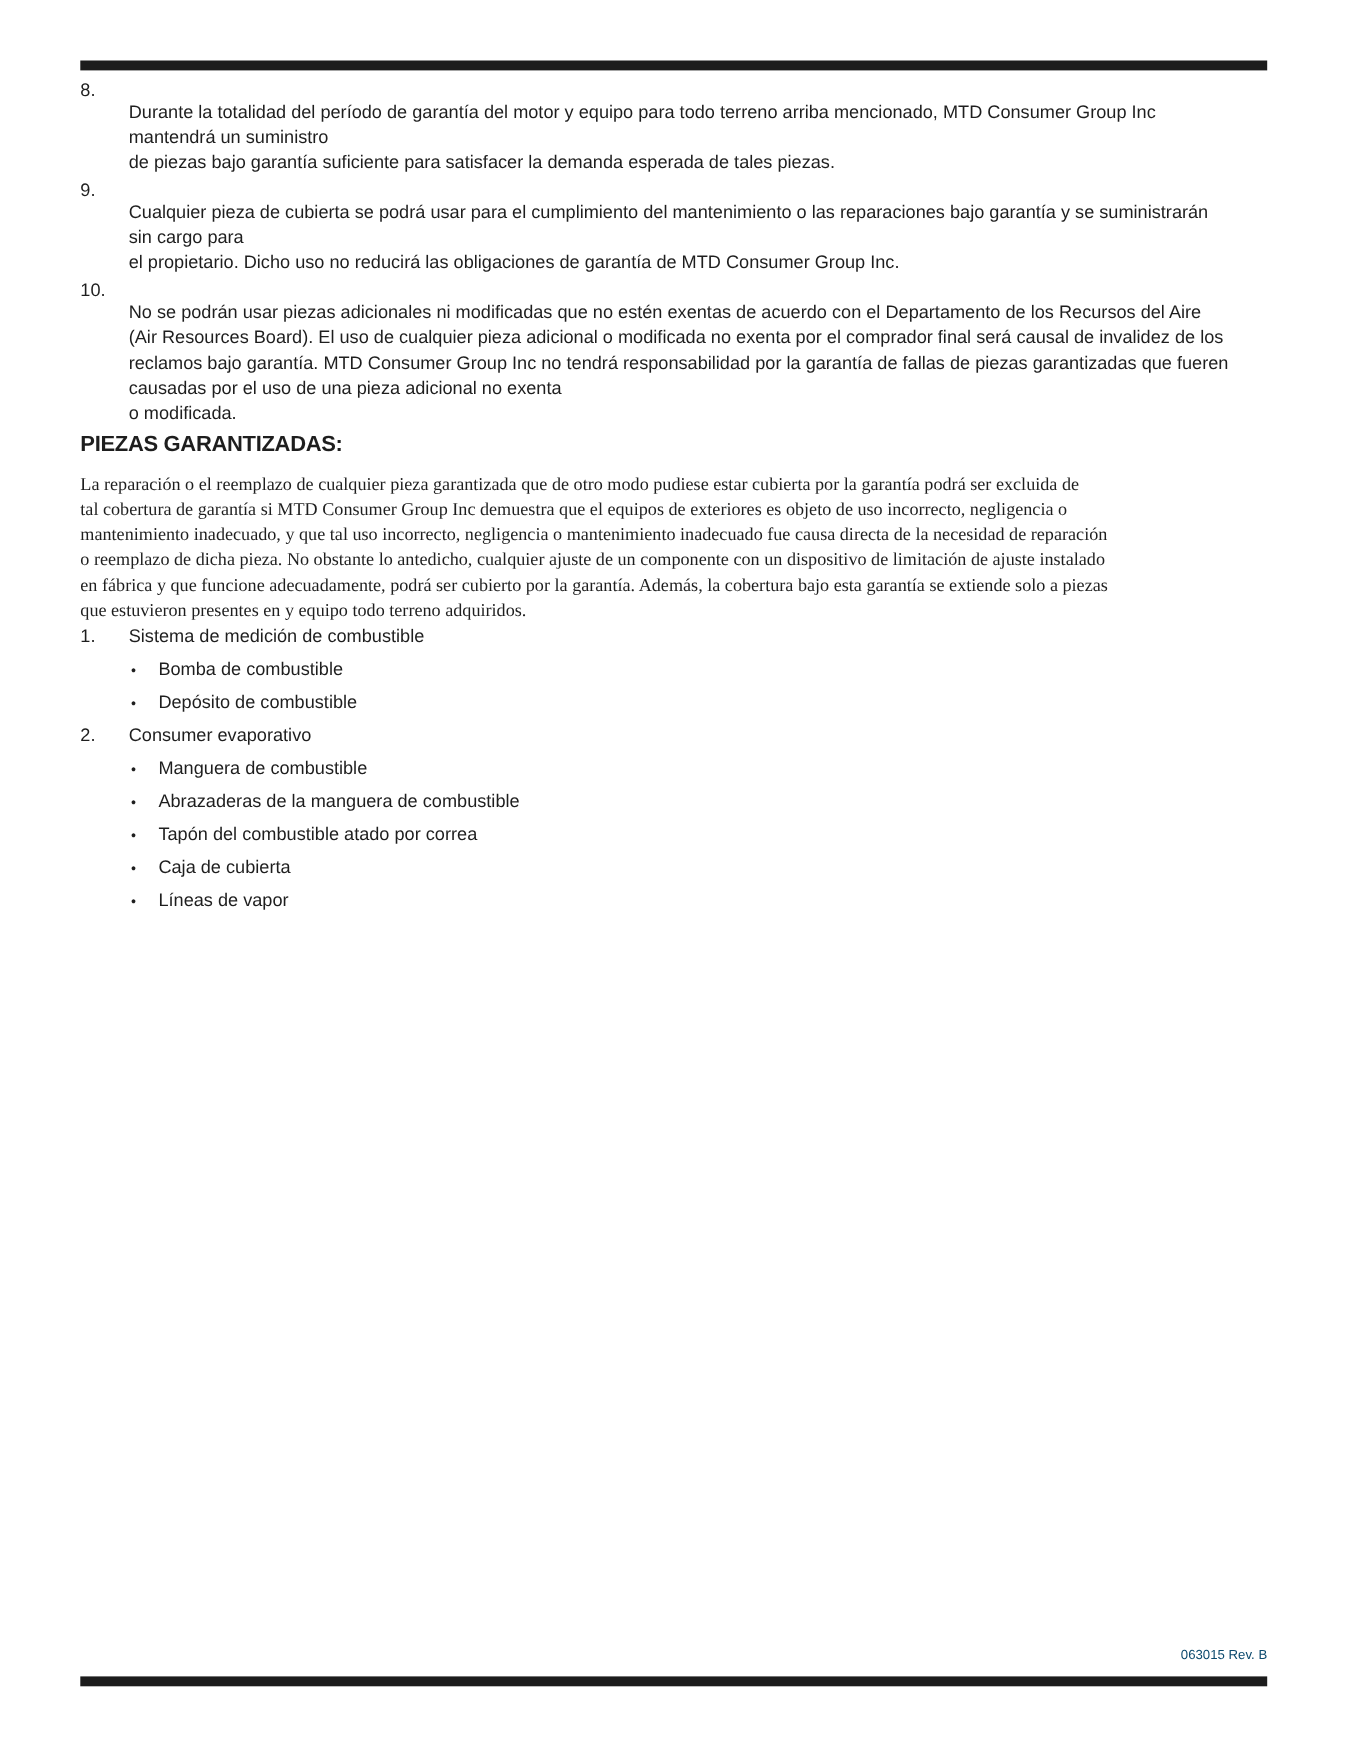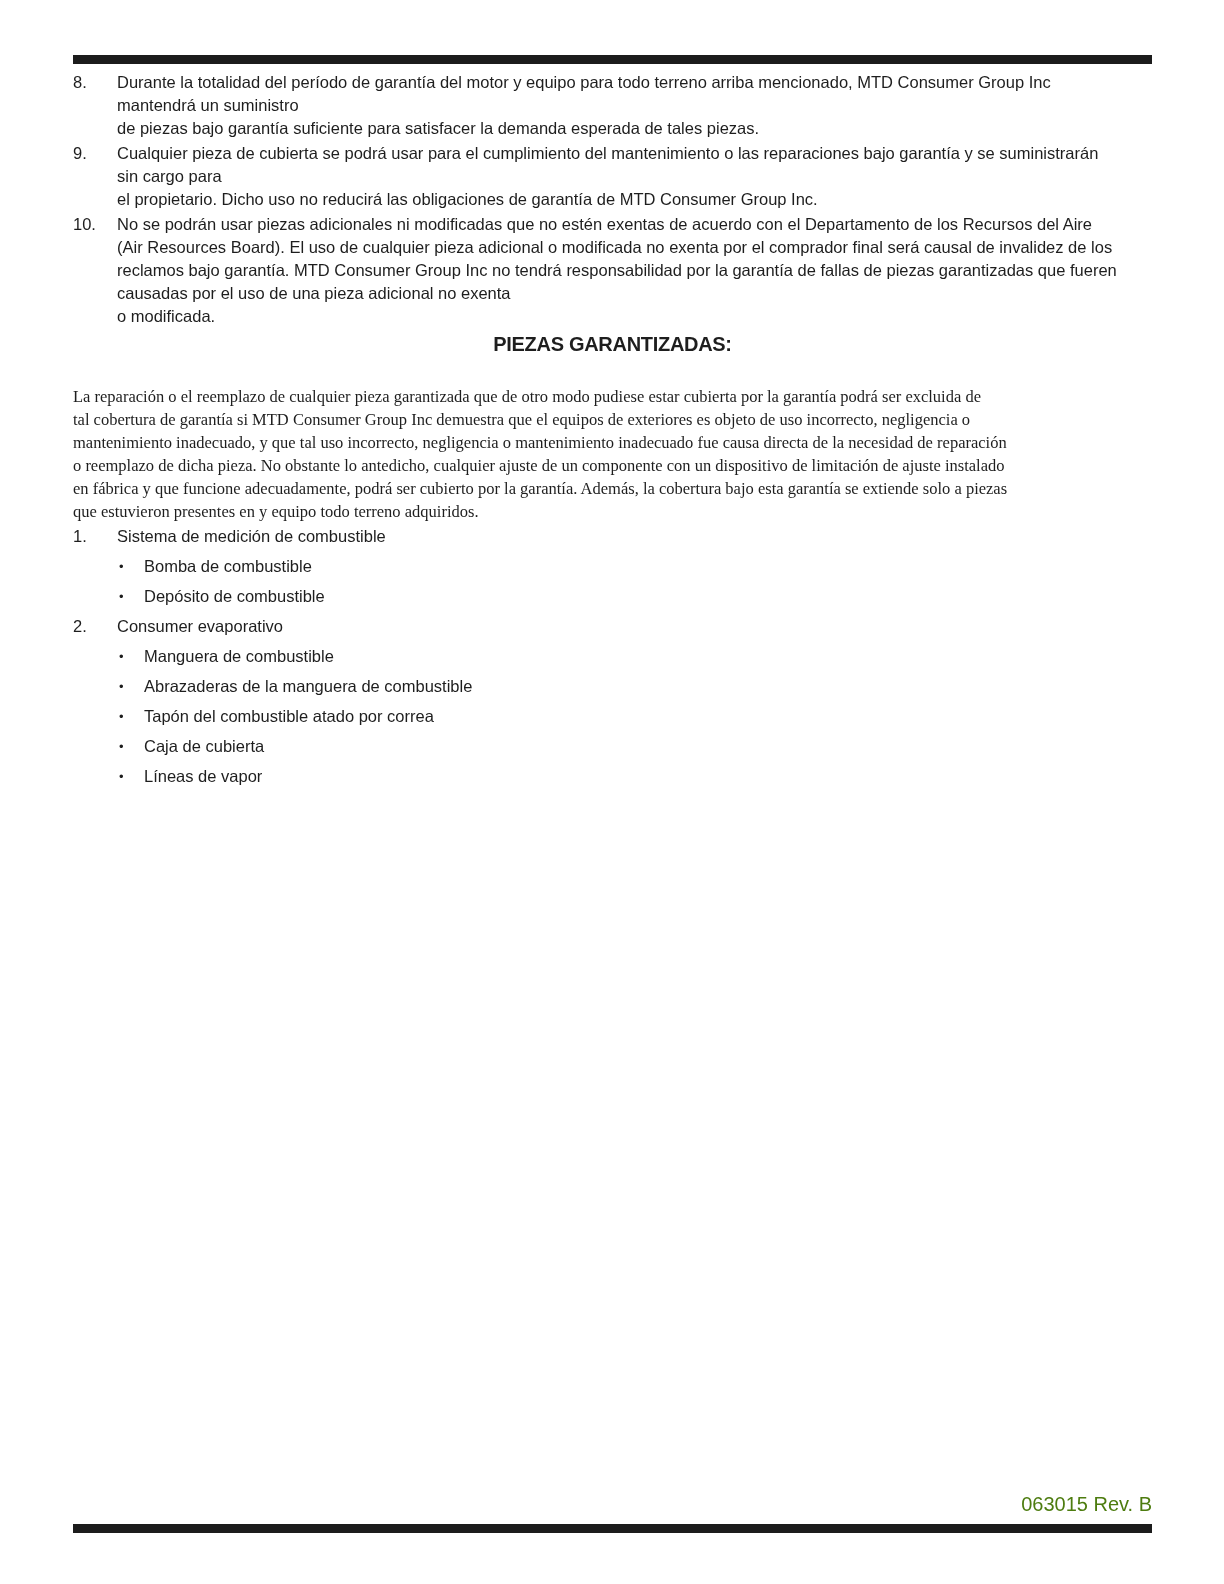--- a/index.html
+++ b/index.html
@@ -36,28 +36,28 @@
   .n-item {
     display: flex;
     margin-bottom: 2px;
   }
   .n-item .num {
     flex: 0 0 44px;
   }
   .n-item .txt {
     flex: 1;
     white-space: pre-line;
+    margin-top: 20px;
   }
   .heading {
     font-size: 20px;
     line-height: 24px;
     font-weight: bold;
-    text-align: center;
     letter-spacing: -0.3px;
-    margin: 4px 0 29px 0;
+    margin: 4px 0 12px 0;
   }
   .para {
     margin: 0 0 2px 0;
     white-space: pre-line;
     font-family: Liberation Serif, serif;
   }
   .intro {
     margin: 0 0 6px 0;
   }
   .part-row {
@@ -73,23 +73,23 @@
     margin-bottom: 7px;
   }
   .bullet-row .bullet {
     flex: 0 0 25px;
     font-size: 13px;
   }
   .footer-rev {
     position: absolute;
     right: 72px;
     top: 1493px;
-    font-size: 20px;
+    font-size: 12px;
     line-height: 23px;
-    color: #4d7c0f;
+    color: #0c4a6e;
   }
 </style>
 </head>
 <body>
 
 <div class="page">
 
   <div class="rule rule-top"></div>
 
   <main class="content">

